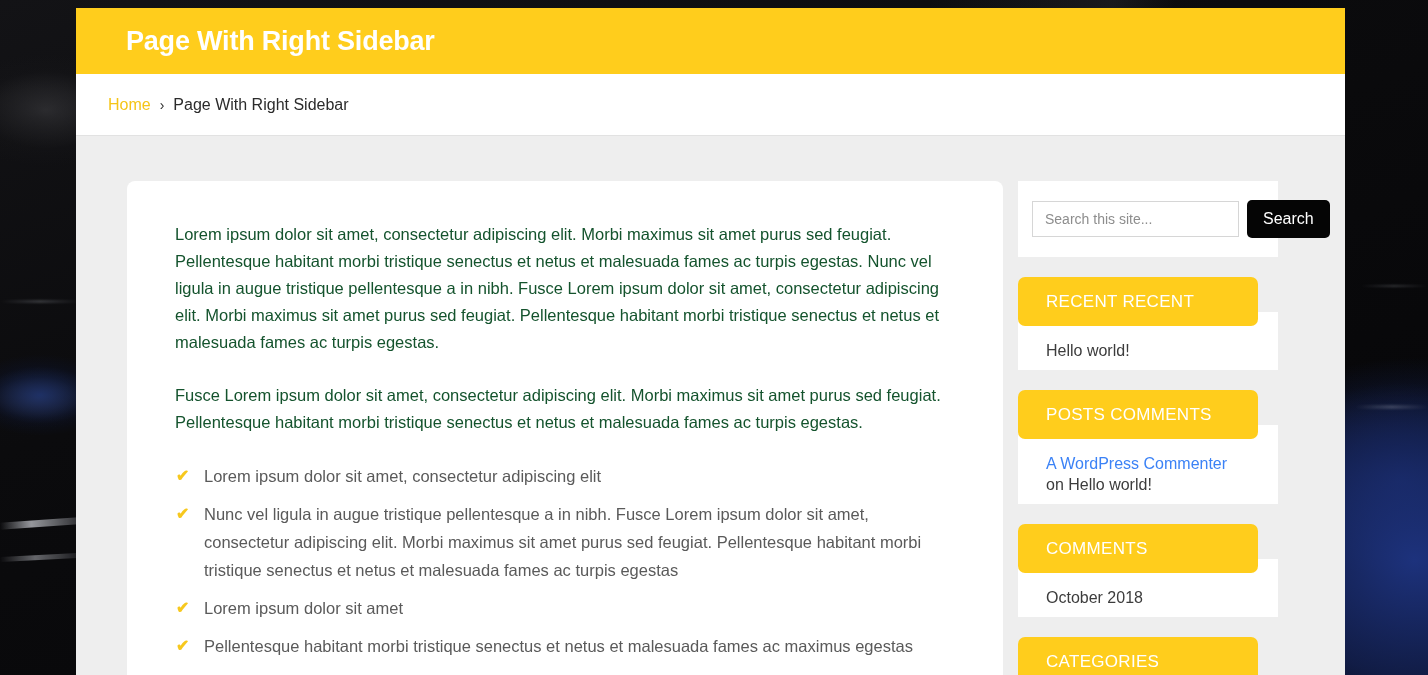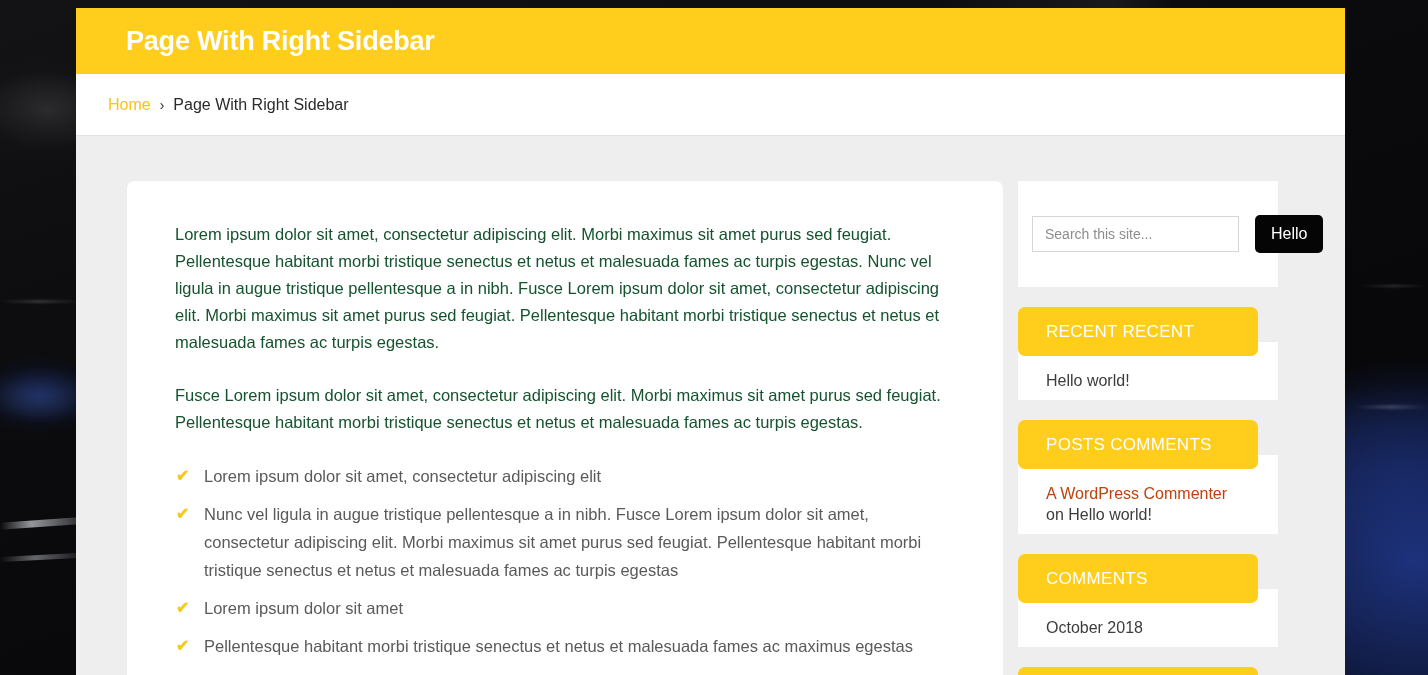--- a/index.html
+++ b/index.html
@@ -170,24 +170,24 @@
     position: relative;
     margin-bottom: 20px;
   }
   .widget-card {
     background: #ffffff;
     width: 260px;
   }
 
   
   #search-widget .widget-card {
-    padding: 34px 14px;
+    padding: 19px 14px;
     display: flex;
     align-items: center;
-    gap: 16px;
+    gap: 8px;
   }
   #search-input {
     flex: 1;
     height: 36px;
     border: 1px solid #d6d6d6;
     background: #ffffff;
     padding: 0 12px;
     font-family: "Liberation Sans", sans-serif;
     font-size: 14px;
     color: #4a4a4a;
@@ -281,36 +281,36 @@
           <span>Pellentesque habitant morbi tristique senectus et netus et malesuada fames ac maximus egestas</span>
         </li>
       </ul>
     </main>
 
     <aside id="sidebar">
 
       <section class="widget" id="search-widget">
         <div class="widget-card">
           <input id="search-input" type="text" placeholder="Search this site..." style="">
-          <button id="search-button">Hello</button>
+          <button id="search-button">Search</button>
         </div>
       </section>
 
       <section class="widget titled-widget">
         <div class="widget-title">RECENT RECENT</div>
         <div class="widget-card">
           <a class="widget-link" href="#">Hello world!</a>
         </div>
       </section>
 
       <section class="widget titled-widget">
         <div class="widget-title">POSTS COMMENTS</div>
         <div class="widget-card">
           <div class="widget-text">
-            <a class="comment-author" href="#" style="text-decoration:none;color:#c2410c;">A WordPress Commenter</a><br>
+            <a class="comment-author" href="#" style="text-decoration:none;color:#3b82f6;">A WordPress Commenter</a><br>
             <span>on</span>
             <a href="#" style="text-decoration:none;color:#3c3c3c;">Hello world!</a>
           </div>
         </div>
       </section>
 
       <section class="widget titled-widget">
         <div class="widget-title">COMMENTS</div>
         <div class="widget-card">
           <a class="widget-link" href="#">October 2018</a>

